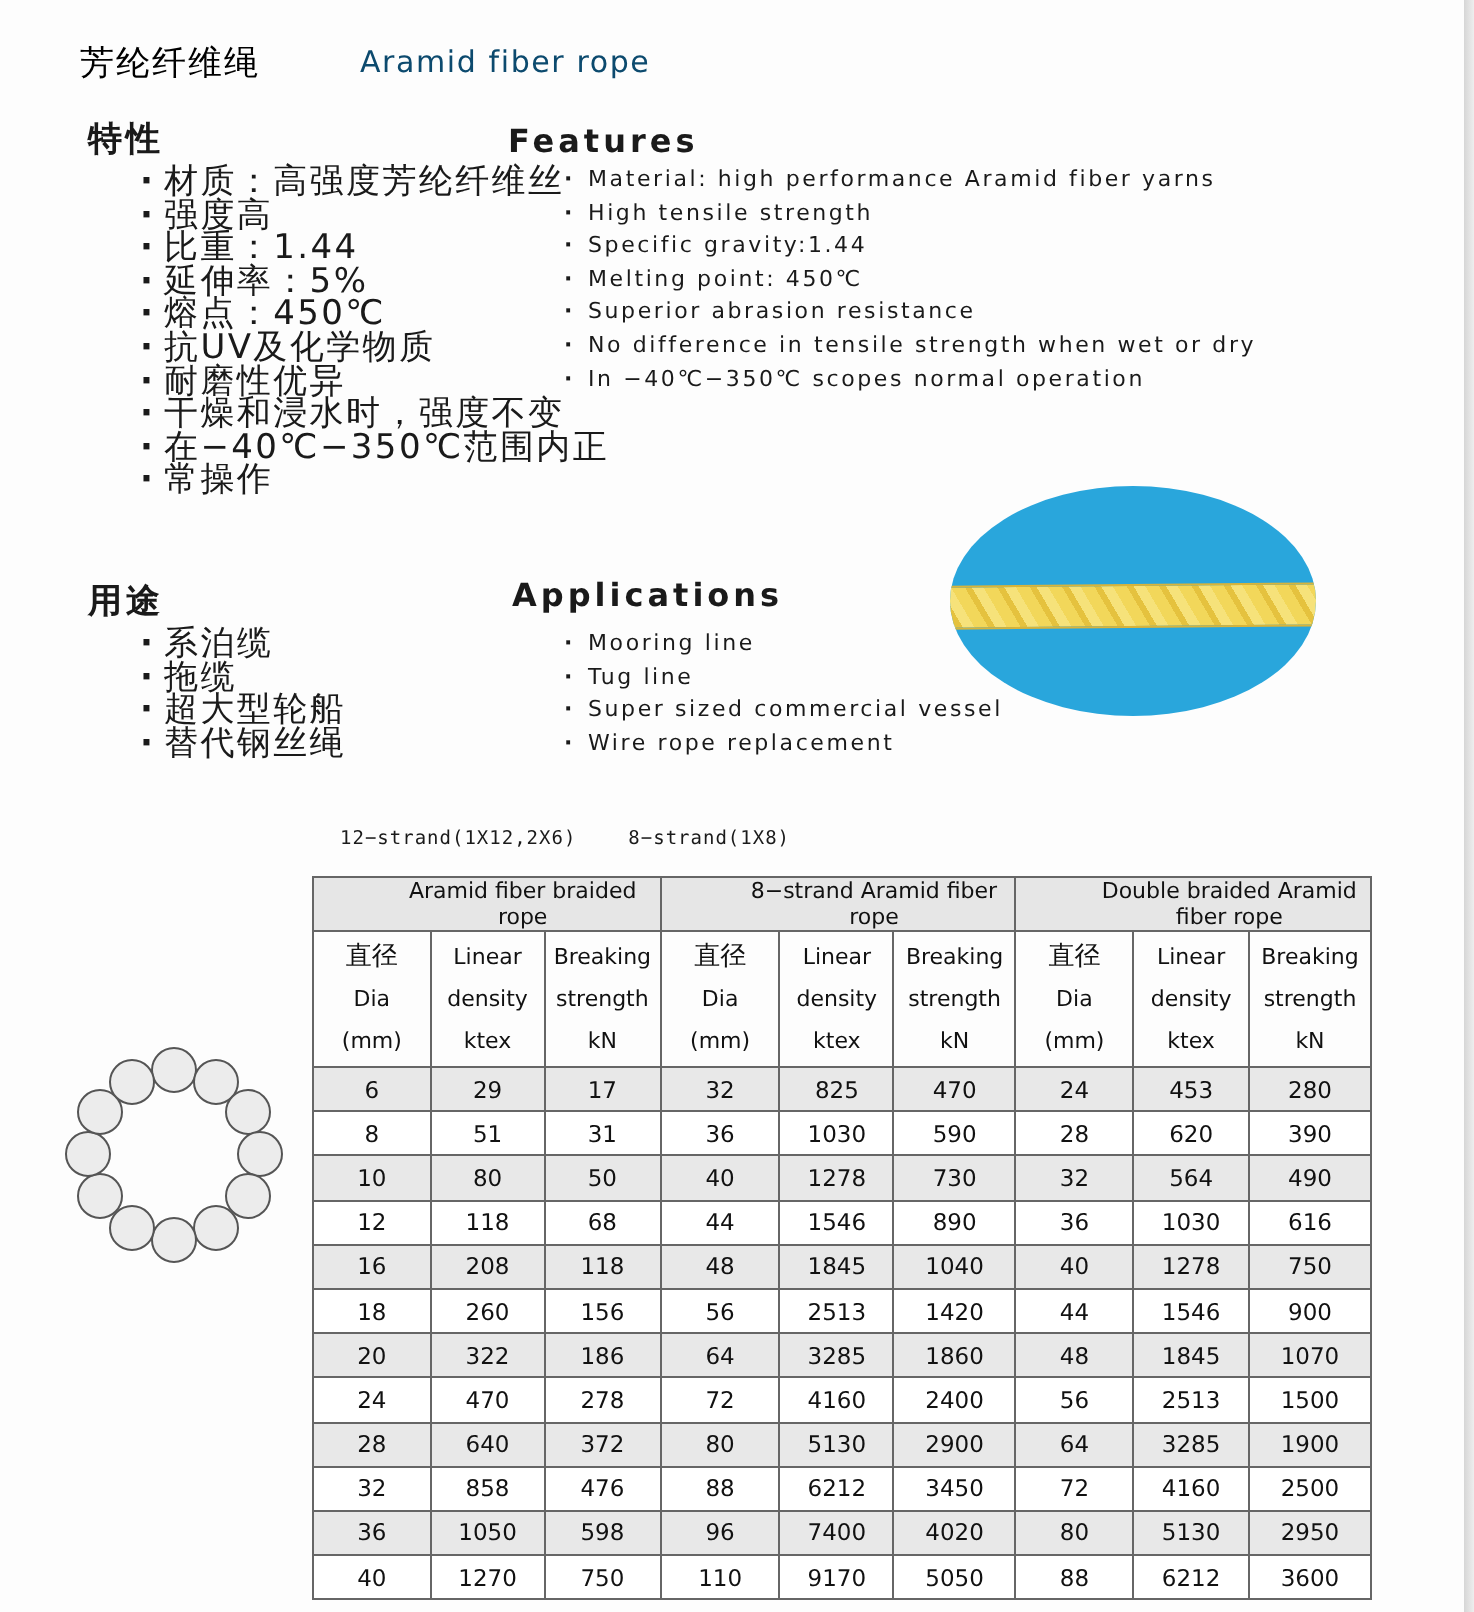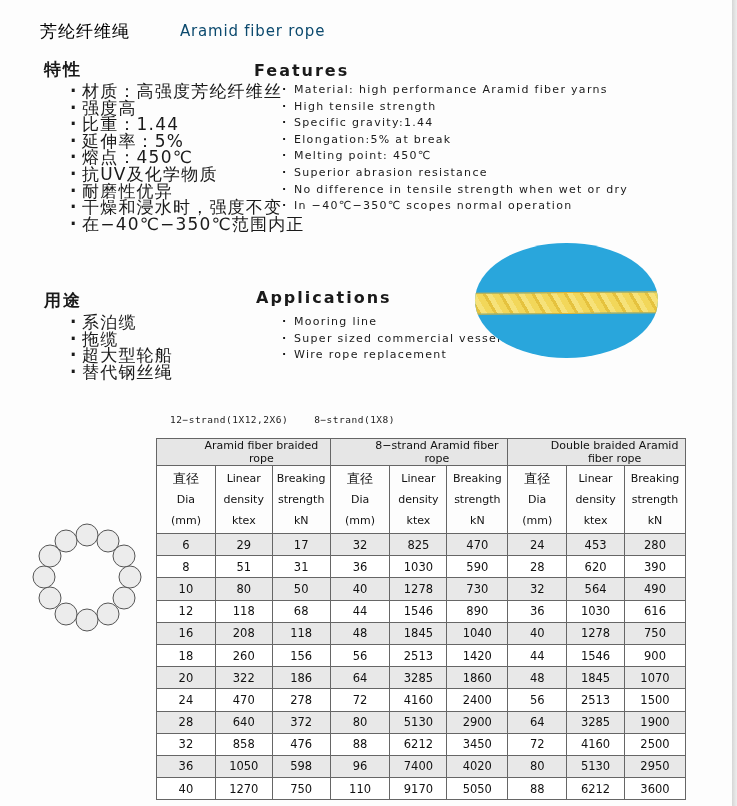--- a/index.html
+++ b/index.html
@@ -87,45 +87,46 @@
 <ul class="blist cn" style="left:70px; top:83px;">
   <li>材质：高强度芳纶纤维丝</li>
   <li>强度高</li>
   <li>比重：1.44</li>
   <li>延伸率：5%</li>
   <li>熔点：450℃</li>
   <li>抗UV及化学物质</li>
   <li>耐磨性优异</li>
   <li>干燥和浸水时，强度不变</li>
   <li>在−40℃−350℃范围内正</li>
+  <li class="cont" style="padding-left:12px"><span>常操作</span></li>
 </ul>
 
 <ul class="blist en" style="left:282px; top:82px;">
   <li>Material: high performance Aramid fiber yarns</li>
   <li>High tensile strength</li>
   <li>Specific gravity:1.44</li>
-  <li>Elongation:5% at break</li>
   <li>Melting point: 450℃</li>
   <li>Superior abrasion resistance</li>
   <li>No difference in tensile strength when wet or dry</li>
   <li>In −40℃−350℃ scopes normal operation</li>
 </ul>
 
 <div class="sec-title-cn" style="left:44px; top:289px;">用途</div>
 <div class="sec-title-en" style="left:256px; top:288px;">Applications</div>
 
 <ul class="blist cn" style="left:70px; top:314px;">
   <li>系泊缆</li>
   <li>拖缆</li>
   <li>超大型轮船</li>
   <li>替代钢丝绳</li>
 </ul>
 
 <ul class="blist en" style="left:282px; top:314px;">
   <li>Mooring line</li>
+  <li>Tug line</li>
   <li>Super sized commercial vessel</li>
   <li>Wire rope replacement</li>
 </ul>
 
 <div class="rope-photo">
   <div class="rope"></div>
 </div>
 
 <div class="strand-labels">
   <span>12−strand(1X12,2X6)</span><span>8−strand(1X8)</span>

